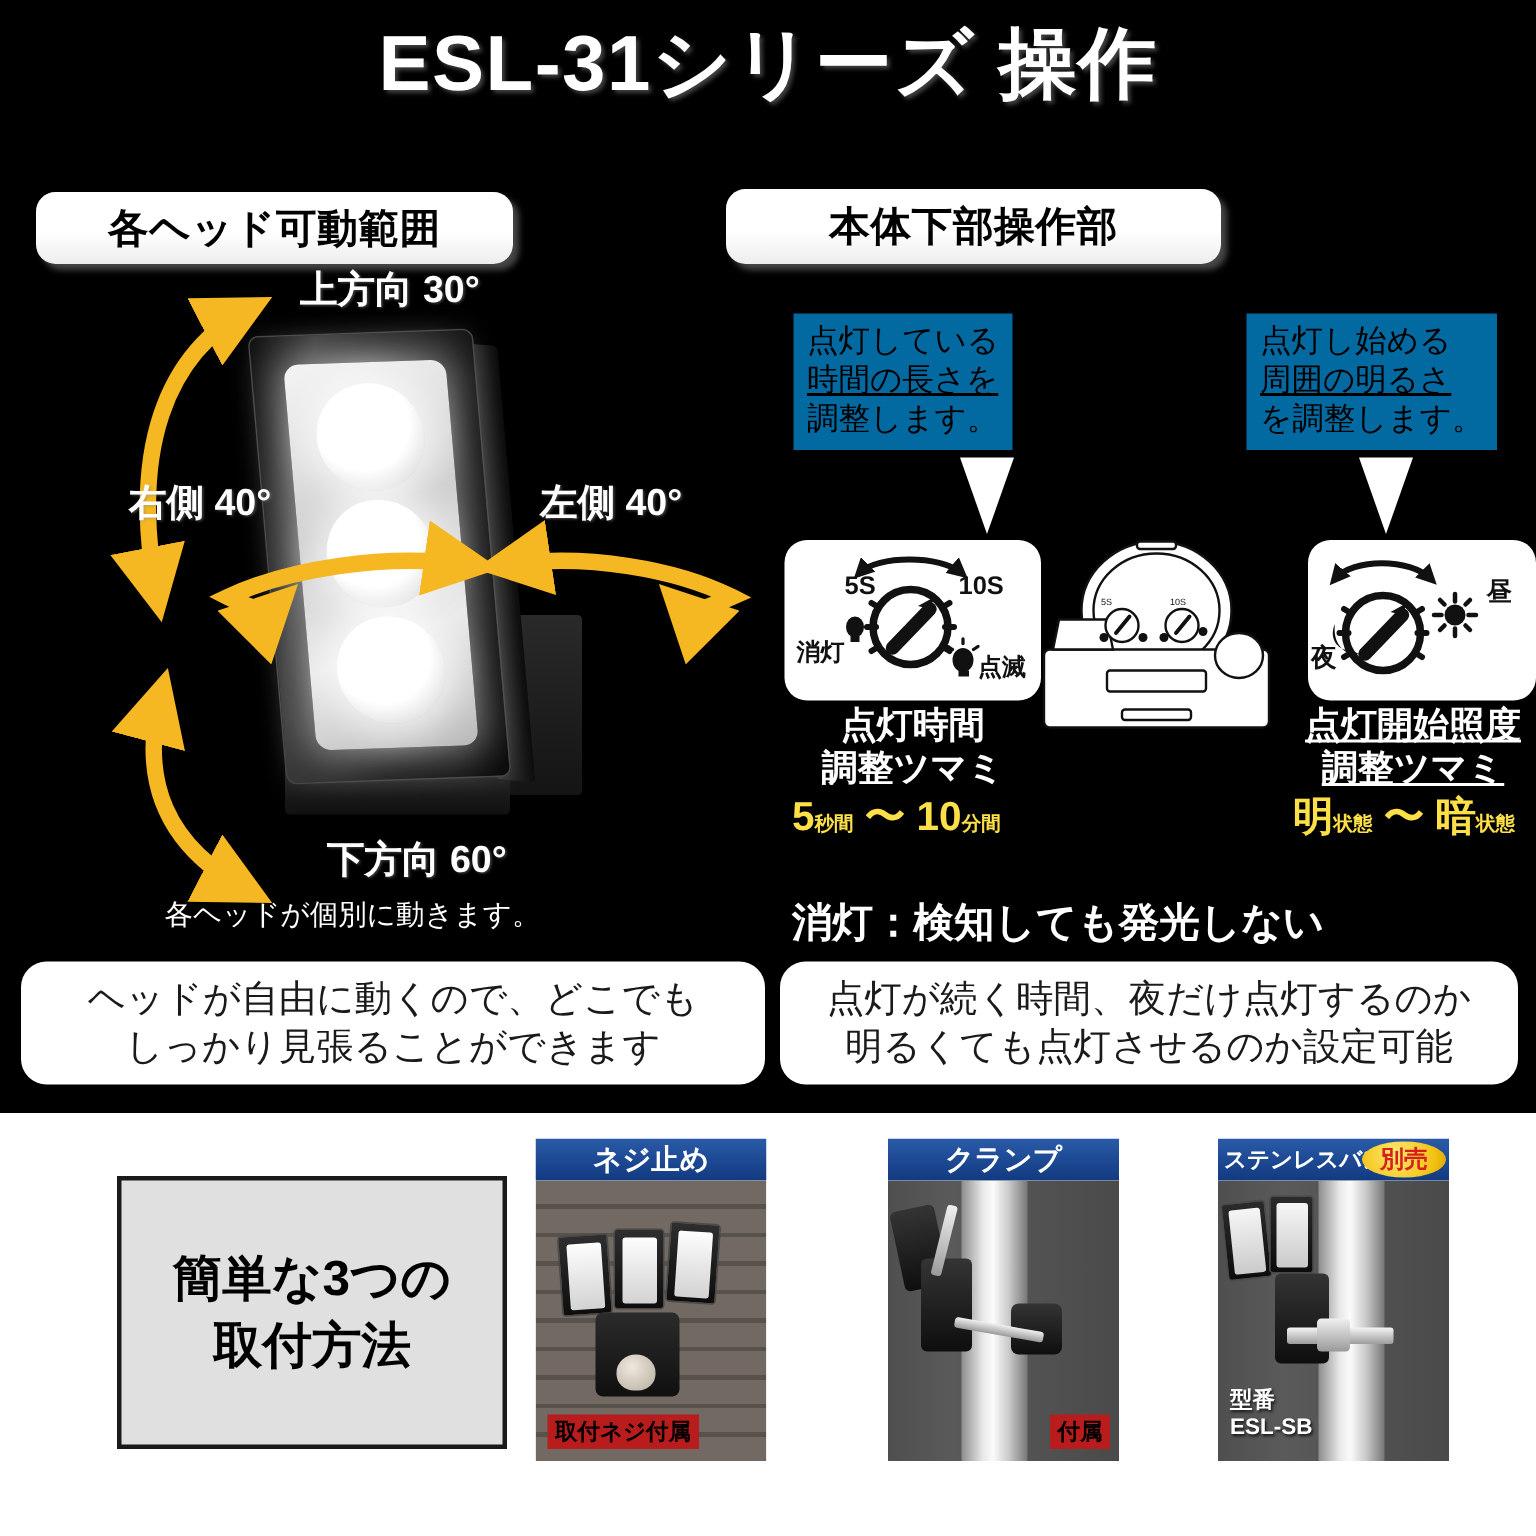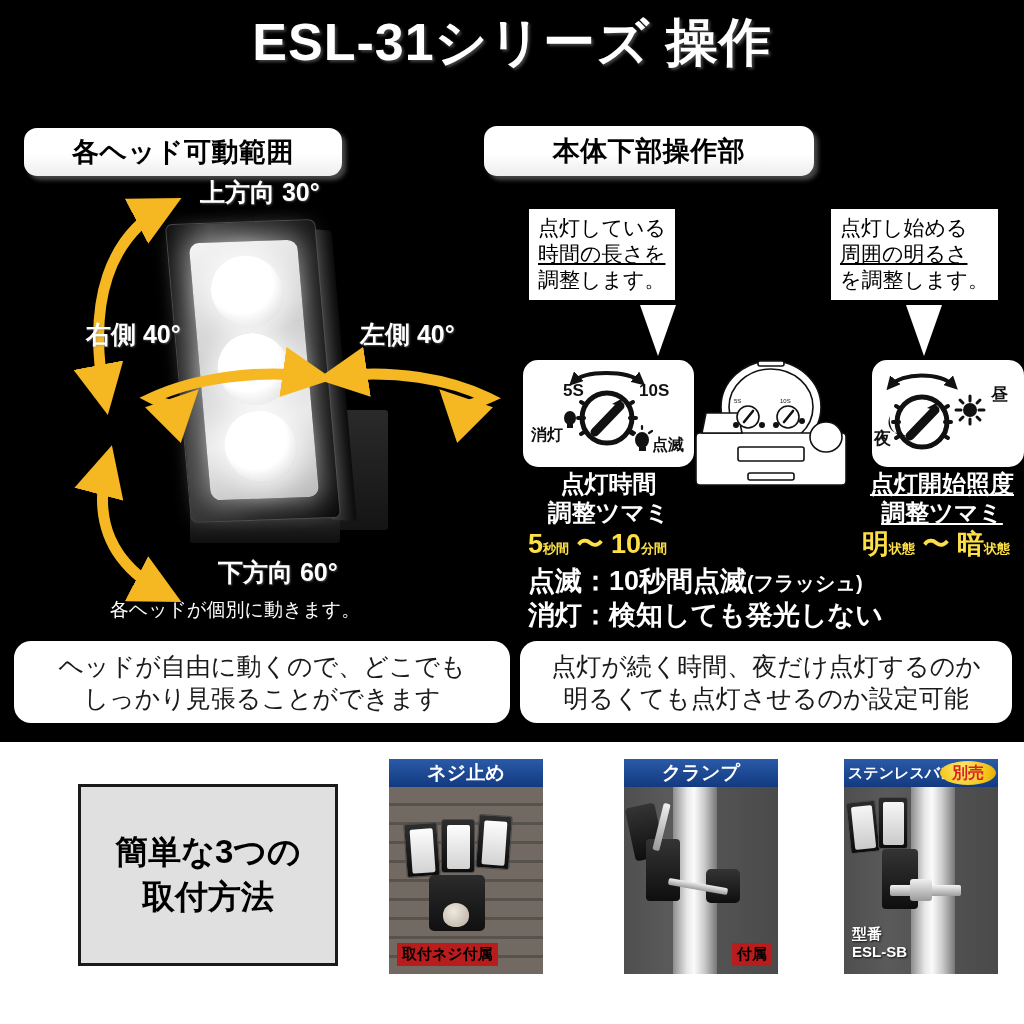--- a/index.html
+++ b/index.html
@@ -100,21 +100,21 @@
   }
   #led1 { top: 14px; }
   #led2 { top: 92px; }
   #led3 { top: 170px; }
 
   .arrow-svg { position: absolute; left: 0; top: 0; width: 1024px; height: 742px; pointer-events: none; }
 
   
   .bubble {
     position: absolute;
-    background: #ffffff; color: #000000;
+    background: #0369a1; color: #000000;
     font-size: 21px; line-height: 1.24;
     padding: 6px 9px 7px 9px;
     white-space: nowrap;
   }
   #bubble-left  { left: 529px; top: 209px; }
   #bubble-right { left: 831px; top: 209px; }
   .bubble .ul { text-decoration: underline; }
 
   .dial-card {
     position: absolute;
@@ -166,21 +166,21 @@
 
   #method-box {
     position: absolute; left: 78px; top: 42px; width: 260px; height: 182px;
     background: #e0e0e0; border: 3px solid #1a1a1a;
     display: flex; flex-direction: column;
     align-items: center; justify-content: center;
     color: #000000; font-size: 33px; font-weight: bold; line-height: 1.35;
     white-space: nowrap;
   }
 
-  .photo-card { position: absolute; top: 17px; width: 154px; height: 215px; overflow: hidden; margin-left: 32px; }
+  .photo-card { position: absolute; top: 17px; width: 154px; height: 215px; overflow: hidden; }
   #photo-1 { left: 357px; }
   #photo-2 { left: 592px; }
   #photo-3 { left: 812px; }
 
   .photo-head {
     position: relative; height: 28px; width: 100%;
     background: linear-gradient(#2a5aa8, #123a80);
     color: #ffffff; font-size: 19px; font-weight: bold;
     display: flex; align-items: center; justify-content: center;
     white-space: nowrap;
@@ -450,23 +450,20 @@
       <span>〜</span>
       <span>10</span><span class="tiny">分間</span>
     </div>
 
     <div class="range-line" id="range-right">
       <span>明</span><span class="tiny">状態</span>
       <span>〜</span>
       <span>暗</span><span class="tiny">状態</span>
     </div>
 
-    <div class="spec-line" id="spec1">
-      <span>点滅：10秒間点滅</span><span class="spec-small">(フラッシュ)</span>
-    </div>
     <div class="spec-line" id="spec2">消灯：検知しても発光しない</div>
 
     <div class="concl" id="concl-left">
       <div>
         <div>ヘッドが自由に動くので、どこでも</div>
         <div>しっかり見張ることができます</div>
       </div>
     </div>
     <div class="concl" id="concl-right">
       <div>

